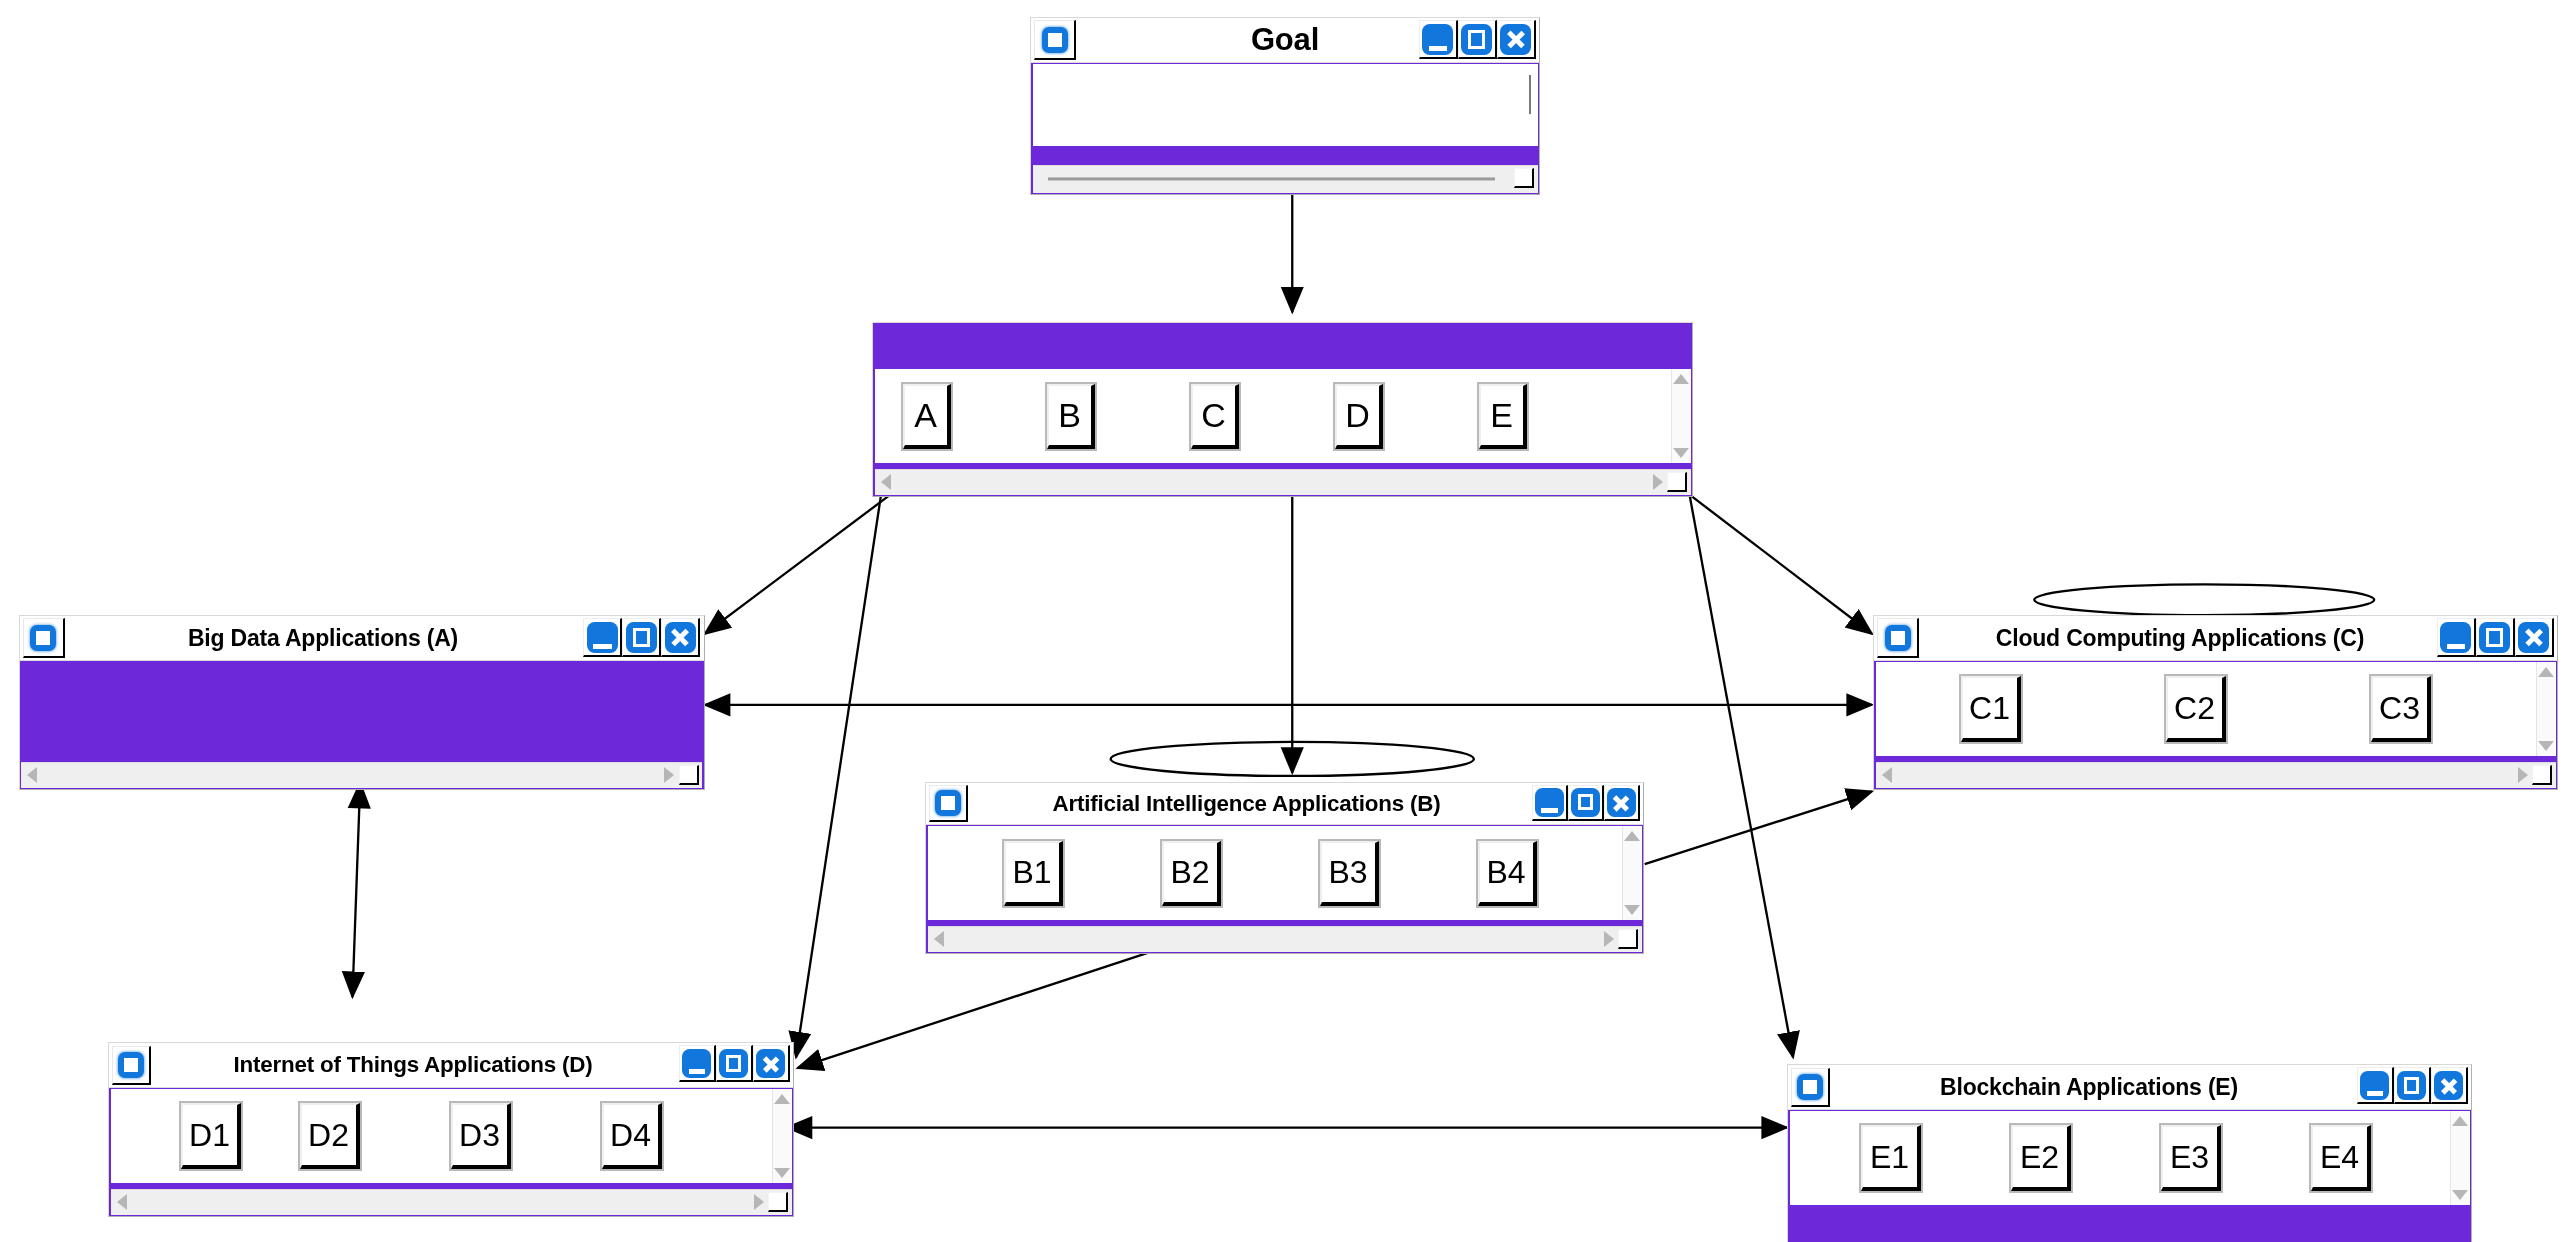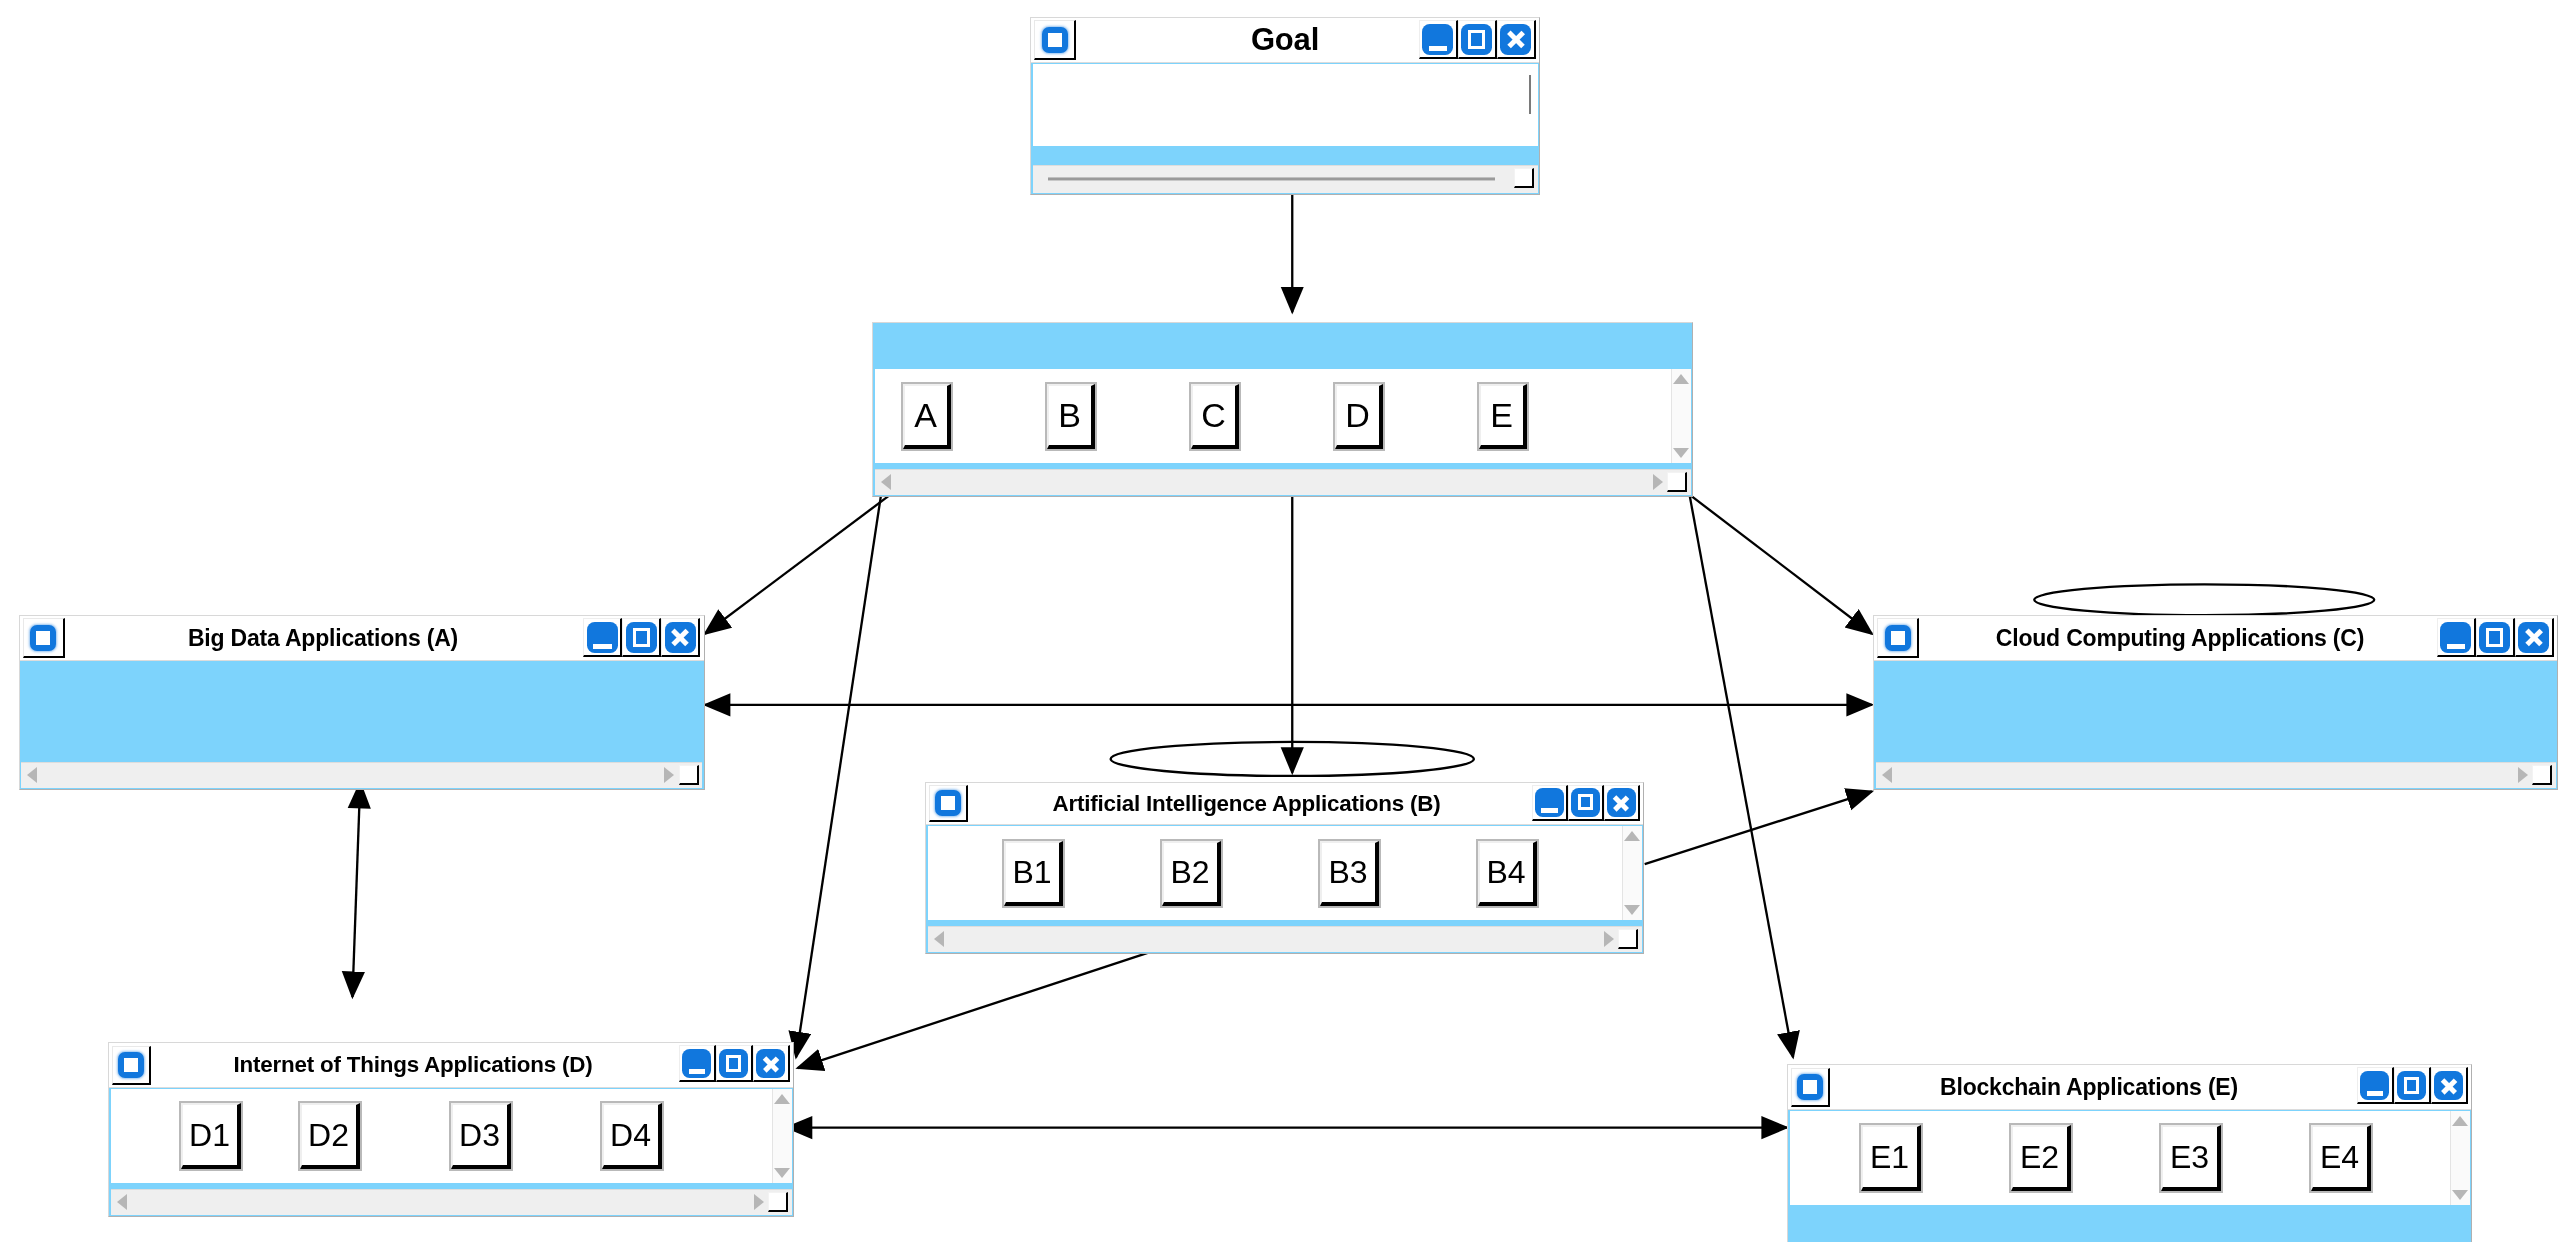--- a/index.html
+++ b/index.html
@@ -1,20 +1,20 @@
 <!DOCTYPE html>
 <html style="font-size:12.4px"><head>
 <meta charset="utf-8">
 <style>
   html,body{margin:0;padding:0;background:#ffffff;}
   body{font-family:"Liberation Sans",sans-serif;}
   #stage{position:relative;width:2576px;height:1242px;background:#fff;overflow:hidden;}
 
   
-  .win{position:absolute;background:#7dd3fc;
+  .win{position:absolute;background:#6d28d9;
        border-top:1.5px solid #d8d8d8;border-left:1.5px solid #d8d8d8;
        border-right:1.5px solid #b0b0b0;border-bottom:1.5px solid #b0b0b0;
        box-sizing:border-box;}
   .titlebar{position:relative;height:45px;background:#ffffff;
             border-bottom:1.5px solid #dcdcdc;box-sizing:border-box;
             display:flex;align-items:center;}
   .title-text{position:absolute;left:0;right:0;text-align:center;
               font-weight:bold;color:#000;letter-spacing:-0.2px;
               white-space:nowrap;pointer-events:none;}
 
@@ -219,20 +219,35 @@
             <span class="g"></span>
           </div>
         <div class="cbtn max">
             <span class="g"></span>
           </div>
         <div class="cbtn cls">
             <span class="g"></span>
           </div>
       </div>
     </div>
+    <div class="client" style="top:46px;height:94px;padding-left:85px;">
+      <div class="node" style="width:60px;height:66px;font-size:32px;margin-right:145px;">
+          <span>C1</span>
+        </div>
+      <div class="node" style="width:60px;height:66px;font-size:32px;margin-right:145px;">
+          <span>C2</span>
+        </div>
+      <div class="node" style="width:60px;height:66px;font-size:32px;">
+          <span>C3</span>
+        </div>
+      <div class="vscroll">
+        <div class="up"></div>
+        <div class="dn"></div>
+      </div>
+    </div>
     <div class="hscroll">
       <div class="lt"></div>
       <div class="rt"></div>
       <div class="grip"></div>
     </div>
   </div>
 
   <div class="win" style="left:925px;top:782px;width:719px;height:172px;">
     <div class="titlebar" style="height:42px;">
       <div class="app-icon" style="width:39px;height:37px;">

